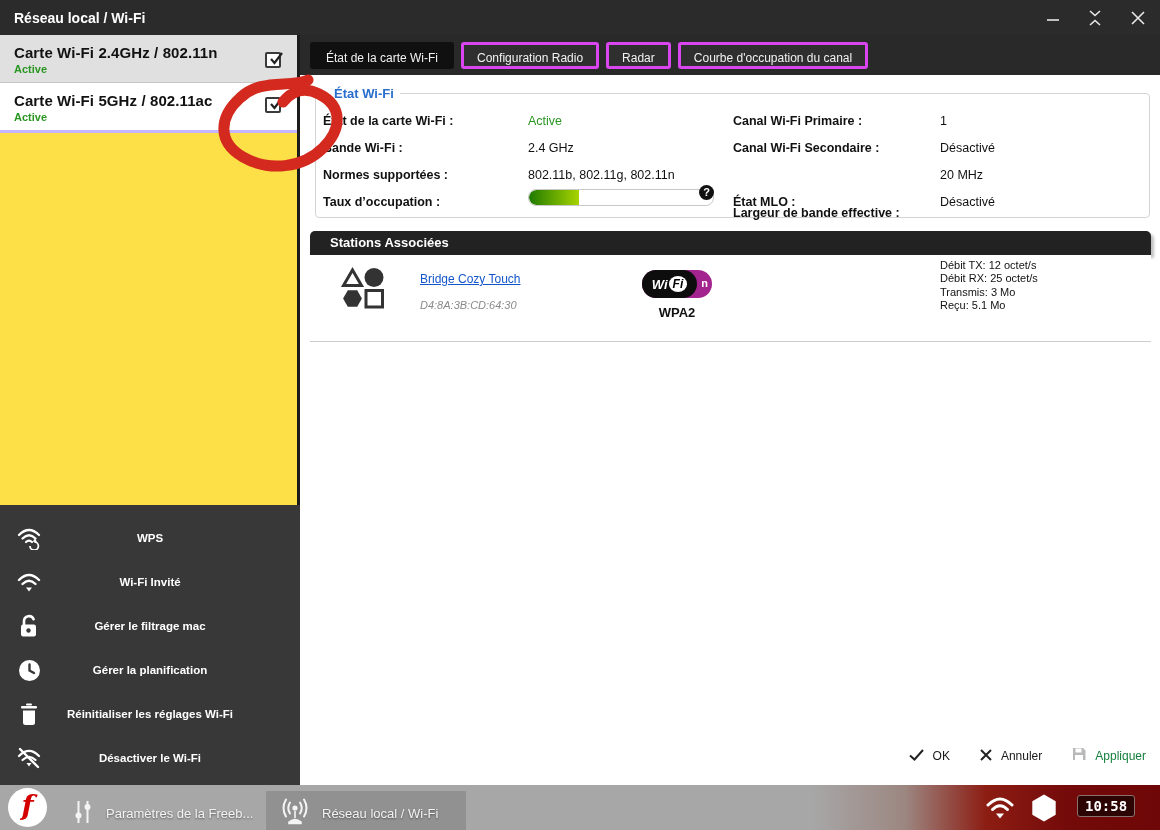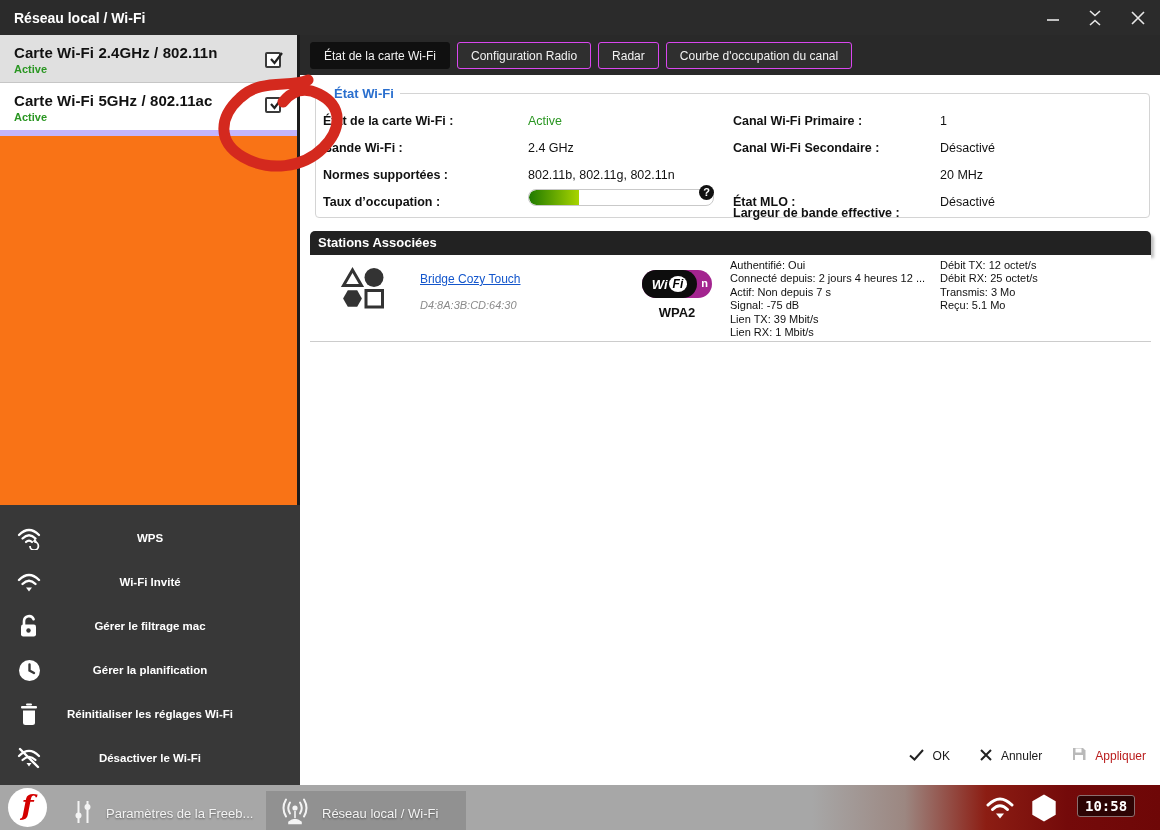--- a/index.html
+++ b/index.html
@@ -7,62 +7,62 @@
   body { font-family:"Liberation Sans", sans-serif; position:relative; background:#fff; }
 
   
   .titlebar { position:absolute; left:0; top:0; width:1160px; height:35px; background:#2b2b2b;
     display:flex; align-items:center; padding:0 14px; color:#fff; }
   .titlebar .title { font-size:14px; font-weight:bold; }
   .win-controls { margin-left:auto; display:flex; align-items:center; gap:28px; }
   .win-btn { color:#e8e8e8; cursor:pointer; display:flex; align-items:center; }
 
   
-  .sidebar-white { position:absolute; left:0; top:35px; width:300px; height:470px; background:#f97316;
+  .sidebar-white { position:absolute; left:0; top:35px; width:300px; height:470px; background:#fde047;
     border-right:3px solid #1c1c1c; }
   .wifi-card { position:relative; padding:9px 14px 7px 14px; cursor:pointer; }
   .wifi-card.selected { background:#e0e0e0; border-bottom:1px solid #c6c6c6; }
-  .wifi-card.plain { background:#fff; border-bottom:6px solid #c4b5fd; }
+  .wifi-card.plain { background:#fff; border-bottom:3px solid #c4b5fd; }
   .wifi-card .card-title { font-size:15px; font-weight:bold; color:#111; letter-spacing:0.1px; }
   .wifi-card .card-status { font-size:11px; font-weight:bold; color:#2a9622; margin-top:2px; }
   .checkbox { position:absolute; right:16px; top:17px; width:16px; height:16px; background:#fff;
     border:2px solid #3a3a3a; border-radius:2px; }
   .checkbox svg { position:absolute; left:1px; top:-3px; }
 
   
   .sidebar-dark { position:absolute; left:0; top:505px; width:300px; height:280px; background:#383838; padding-top:11px; }
   .menu-item { position:relative; height:44px; display:flex; align-items:center; cursor:pointer; }
   .menu-item .mi-icon { position:absolute; left:16px; width:26px; display:flex; justify-content:center; }
   .menu-item .mi-label { width:100%; text-align:center; color:#fff; font-size:11.5px; font-weight:bold; }
 
   
   .tabbar { position:absolute; left:300px; top:35px; width:860px; height:40px; background:#292929;
     display:flex; align-items:flex-start; padding:7px 0 0 10px; gap:7px; }
   .tab { height:27px; line-height:27px; padding:0 13px; font-size:12px; color:#f2f2f2; background:#2f2f2f;
-    border:1px solid #d946ef; border-radius:3px; cursor:pointer; white-space:nowrap; }
+    border:3px solid #d946ef; border-radius:3px; cursor:pointer; white-space:nowrap; }
   .tab.active { background:#101010; border-color:#101010; }
 
   .content { position:absolute; left:300px; top:75px; width:860px; height:710px; background:#fff; }
 
   
   .wifi-fieldset { position:absolute; left:15px; top:11px; width:835px; height:132px;
     border:1px solid #d4d4d4; border-radius:4px; }
   .wifi-fieldset legend { margin-left:12px; padding:0 6px; font-size:13px; font-weight:bold; color:#2a6fce; }
   .frow { position:absolute; font-size:12.5px; color:#111; white-space:nowrap; }
   .flabel { font-weight:bold; }
   .green { color:#2a9622; }
   .progress { position:absolute; left:212px; top:103px; width:186px; height:17px; border:1px solid #c9c9c9;
     border-radius:8px; background:#fff; overflow:hidden; }
   .progress .fill { height:100%; background:linear-gradient(90deg,#1f7a00,#a8d400); border-radius:8px 0 0 8px; }
   .help-badge { position:absolute; left:383px; top:98px; width:15px; height:15px; border-radius:50%;
     background:#111; color:#fff; font-size:11px; font-weight:bold; text-align:center; line-height:15px; cursor:pointer; }
 
   
   .stations-header { position:absolute; left:10px; top:156px; width:841px; height:24px; background:#222;
-    color:#fff; font-size:13px; font-weight:bold; line-height:24px; padding-left:8px;
+    color:#fff; font-size:13px; font-weight:bold; line-height:24px; padding-left:20px;
     border-radius:5px 5px 0 0; box-shadow:3px 3px 3px rgba(0,0,0,0.25); }
   .station-row { position:absolute; left:10px; top:180px; width:841px; height:87px; background:#fff;
     border-bottom:1px solid #ccc; }
   .device-icon { position:absolute; left:30px; top:11px; }
   .station-name { position:absolute; left:110px; top:17px; font-size:12px; color:#1356cc;
     text-decoration:underline; cursor:pointer; }
   .station-mac { position:absolute; left:110px; top:44px; font-size:11px; font-style:italic; color:#8a8a8a; }
   .wifi-badge { position:absolute; left:332px; top:15px; width:70px; height:28px; background:#a3248f;
     border-radius:14px; }
   .wifi-badge .black-pill { position:absolute; left:0; top:0; width:55px; height:28px; background:#0d0d0d;
@@ -73,21 +73,21 @@
   .wifi-badge .n { position:absolute; right:4px; top:7px; color:#fff; font-size:11px; font-weight:bold; }
   .wpa2 { position:absolute; left:332px; top:50px; width:70px; text-align:center; font-size:13px; font-weight:bold; color:#111; }
   .stats-col { position:absolute; top:4px; font-size:11px; color:#111; line-height:13.4px; white-space:nowrap; }
   .stats-col.c1 { left:420px; }
   .stats-col.c2 { left:630px; }
 
   
   .footer-btns { position:absolute; right:14px; top:672px; display:flex; align-items:center; gap:30px; }
   .fbtn { display:flex; align-items:center; gap:9px; font-size:12px; color:#1a1a1a; cursor:pointer; }
   .fbtn .glyph { font-size:14px; }
-  .fbtn.disabled { color:#b91c1c; cursor:default; }
+  .fbtn.disabled { color:#15803d; cursor:default; }
 
   
   .taskbar { position:absolute; left:0; top:785px; width:1160px; height:45px;
     background:linear-gradient(90deg,#a7a7a7 0%,#a7a7a7 70%,#9c8781 78%,#8c1d13 85%,#740a0a 92%,#6e0707 100%); }
   .fb-logo { position:absolute; left:8px; top:3px; width:39px; height:39px; border-radius:50%; background:#fff;
     display:flex; align-items:center; justify-content:center; cursor:pointer; }
   .fb-logo span { color:#d40000; font-family:"DejaVu Serif", serif; font-style:italic; font-weight:bold;
     font-size:28px; line-height:1; margin-top:-3px; }
   .task-item { position:absolute; top:0; height:45px; display:flex; align-items:center; gap:12px;
     padding:0 14px; cursor:pointer; color:#f4f4f4; font-size:13px; text-shadow:0 1px 2px rgba(0,0,0,0.45);margin-top:6px; }
@@ -259,28 +259,20 @@
     <a class="station-name">Bridge Cozy Touch</a>
     <div class="station-mac">D4:8A:3B:CD:64:30</div>
     <div class="wifi-badge">
       <div class="black-pill">
         <span class="wi">Wi</span>
         <span class="fi">Fi</span>
       </div>
       <span class="n">n</span>
     </div>
     <div class="wpa2">WPA2</div>
-    <div class="stats-col c1">
-      <div>Authentifié: Oui</div>
-      <div>Connecté depuis: 2 jours 4 heures 12 ...</div>
-      <div>Actif: Non depuis 7 s</div>
-      <div>Signal: -75 dB</div>
-      <div>Lien TX: 39 Mbit/s</div>
-      <div>Lien RX: 1 Mbit/s</div>
-    </div>
     <div class="stats-col c2">
       <div>Débit TX: 12 octet/s</div>
       <div>Débit RX: 25 octet/s</div>
       <div>Transmis: 3 Mo</div>
       <div>Reçu: 5.1 Mo</div>
     </div>
   </div>
 
   <div class="footer-btns">
     <div class="fbtn">

